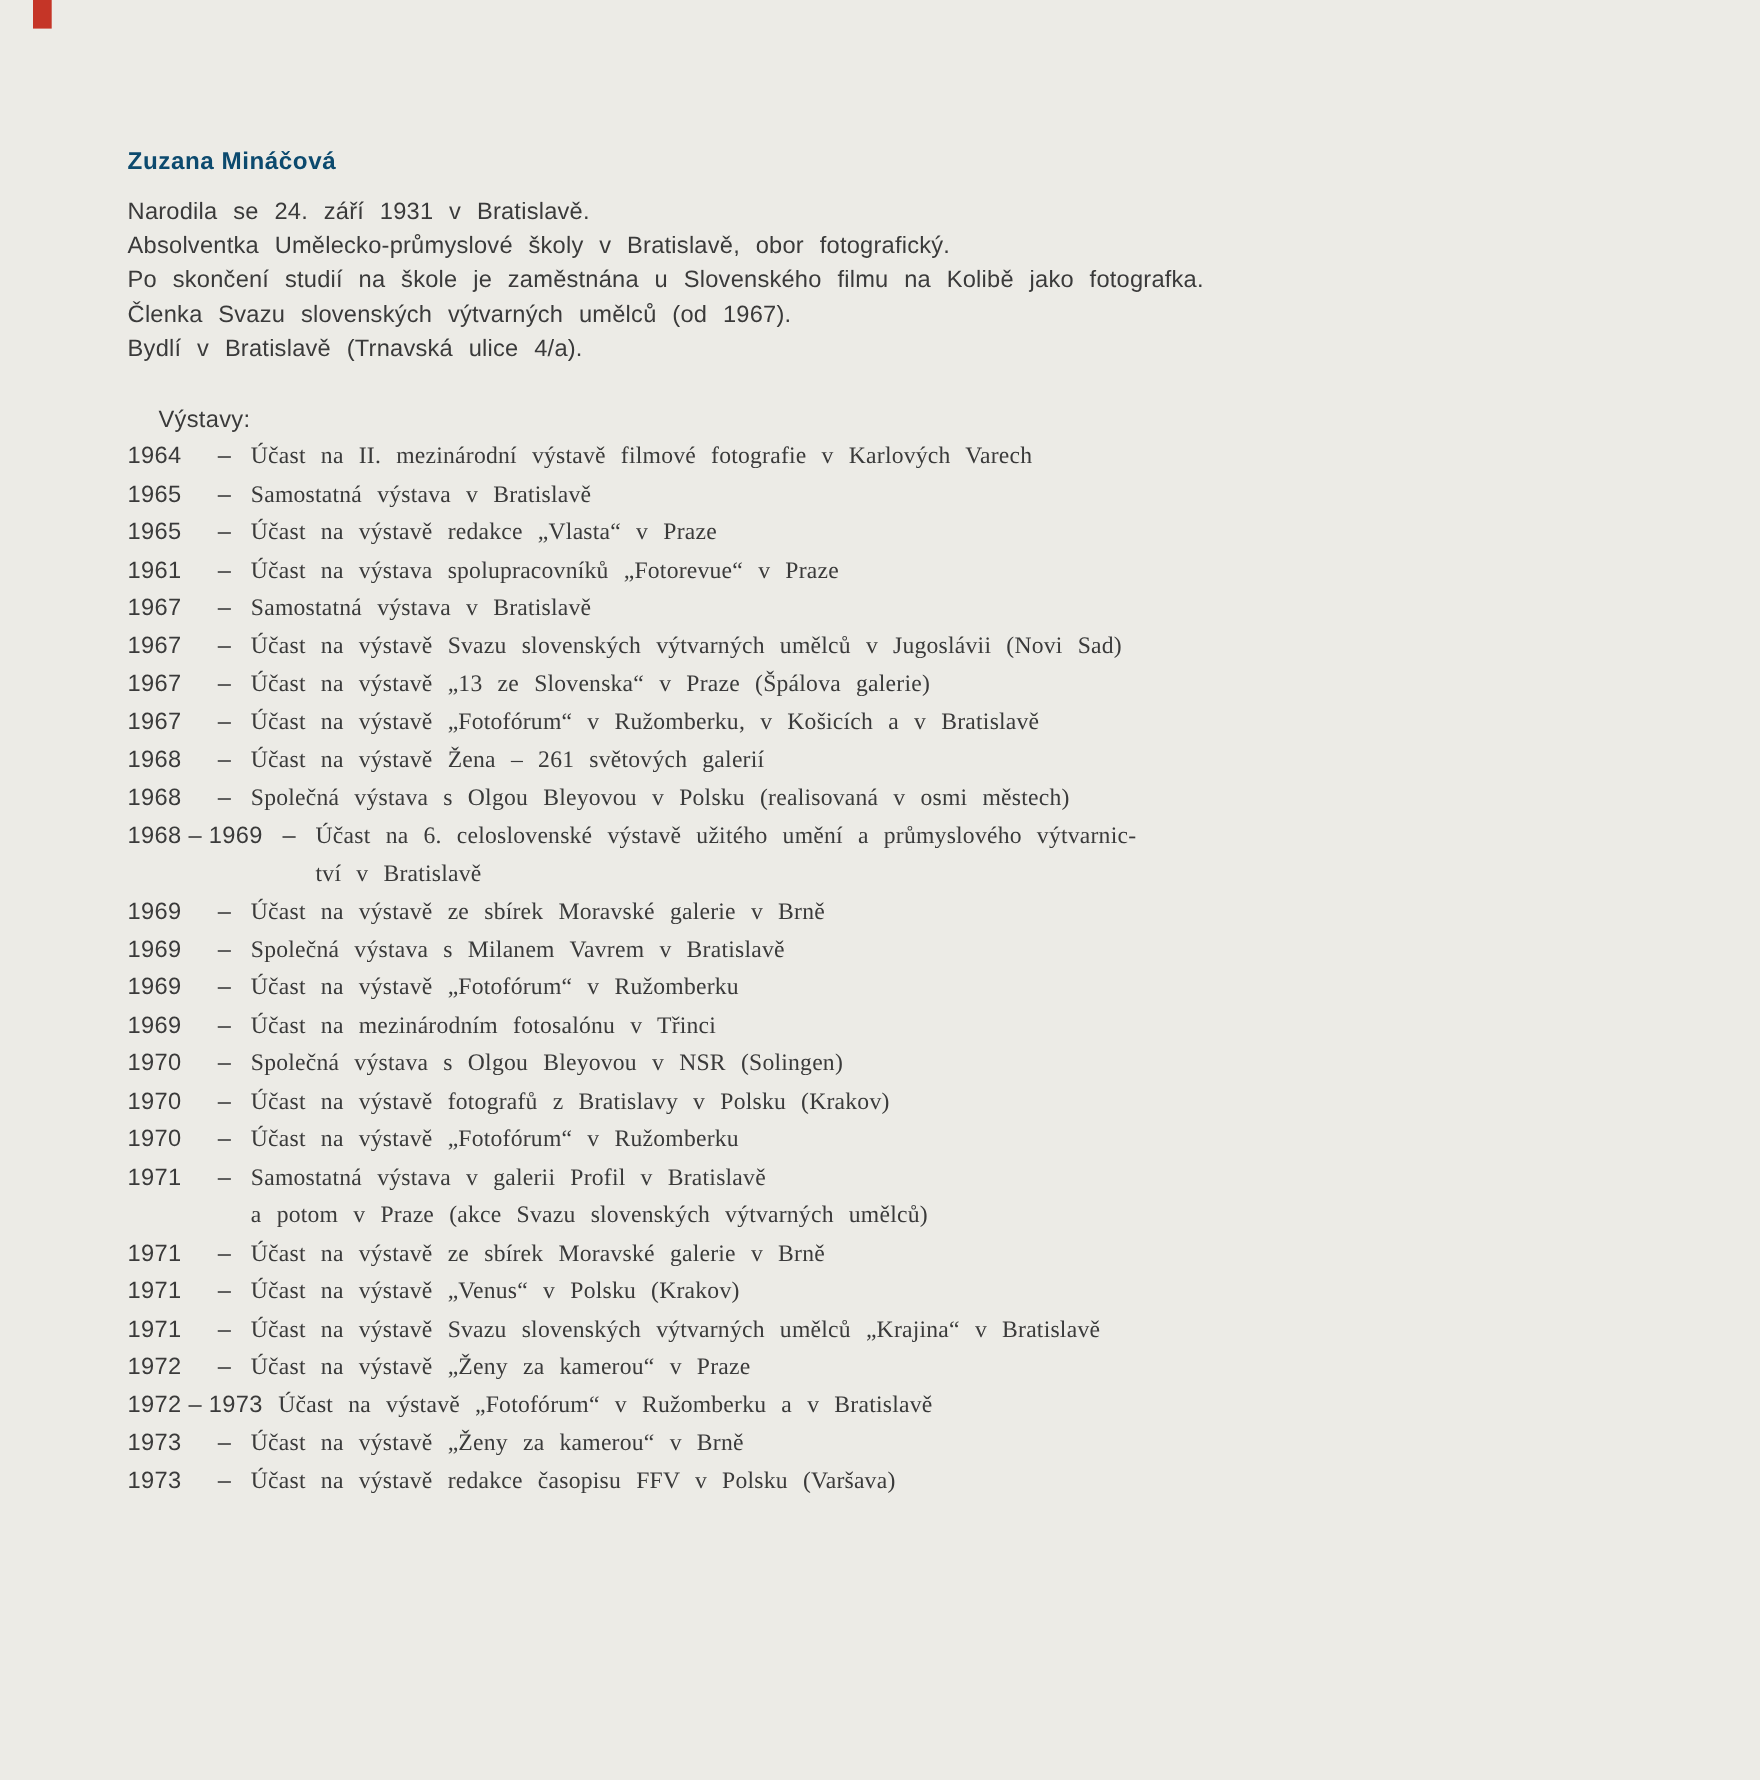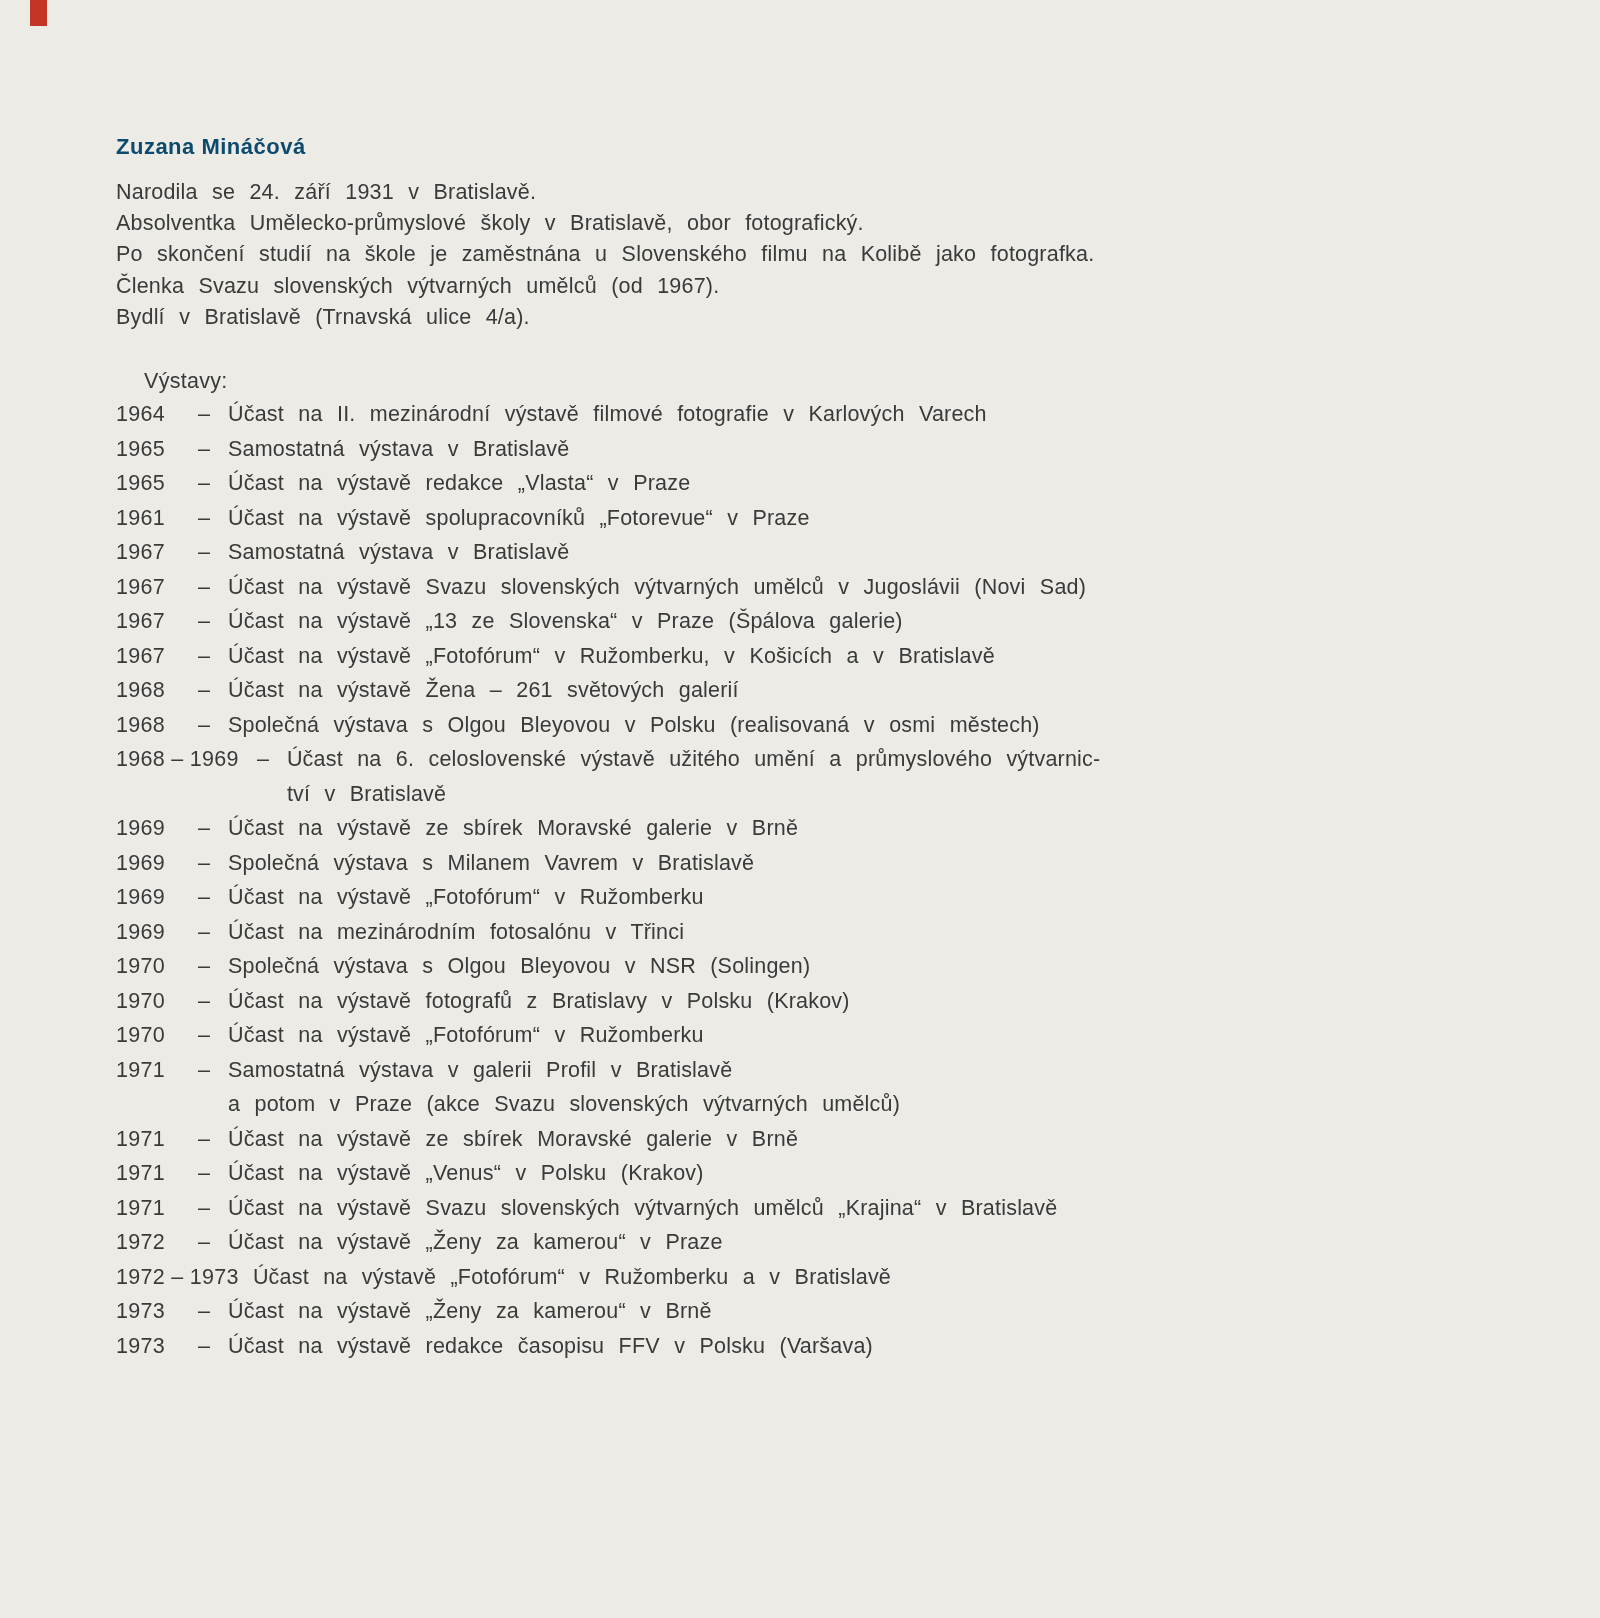--- a/index.html
+++ b/index.html
@@ -39,21 +39,21 @@
     min-width: 64px; white-space: nowrap;
     font-size: 21.5px; line-height: 34.5px; letter-spacing: 0.3px;
   }
   .ex-sep {
     width: 48px; text-align: center;
     font-size: 21.5px; line-height: 34.5px;
   }
   .ex-sep.empty { width: 14px; }
   .ex-text {
     font-size: 21.5px; line-height: 34.5px;
-    word-spacing: 0.38em; letter-spacing: 0.2px;
+    word-spacing: 0.38em; letter-spacing: 0.2px; font-family: Liberation Serif, serif;
   }
 </style>
 </head>
 <body>
 
 <div class="page">
   <div class="corner-mark"></div>
   <div class="content">
     <h1 class="title">Zuzana Mináčová</h1>
     <div class="bio">
@@ -83,21 +83,21 @@
           <div class="ex-year">1965</div>
           <div class="ex-sep">–</div>
           <div class="ex-text">
             <div class="ex-line">Účast na výstavě redakce „Vlasta“ v Praze</div>
           </div>
         </div>
         <div class="ex-row">
           <div class="ex-year">1961</div>
           <div class="ex-sep">–</div>
           <div class="ex-text">
-            <div class="ex-line">Účast na výstavě spolupracovníků „Fotorevue“ v Praze</div>
+            <div class="ex-line">Účast na výstava spolupracovníků „Fotorevue“ v Praze</div>
           </div>
         </div>
         <div class="ex-row">
           <div class="ex-year">1967</div>
           <div class="ex-sep">–</div>
           <div class="ex-text">
             <div class="ex-line">Samostatná výstava v Bratislavě</div>
           </div>
         </div>
         <div class="ex-row">

